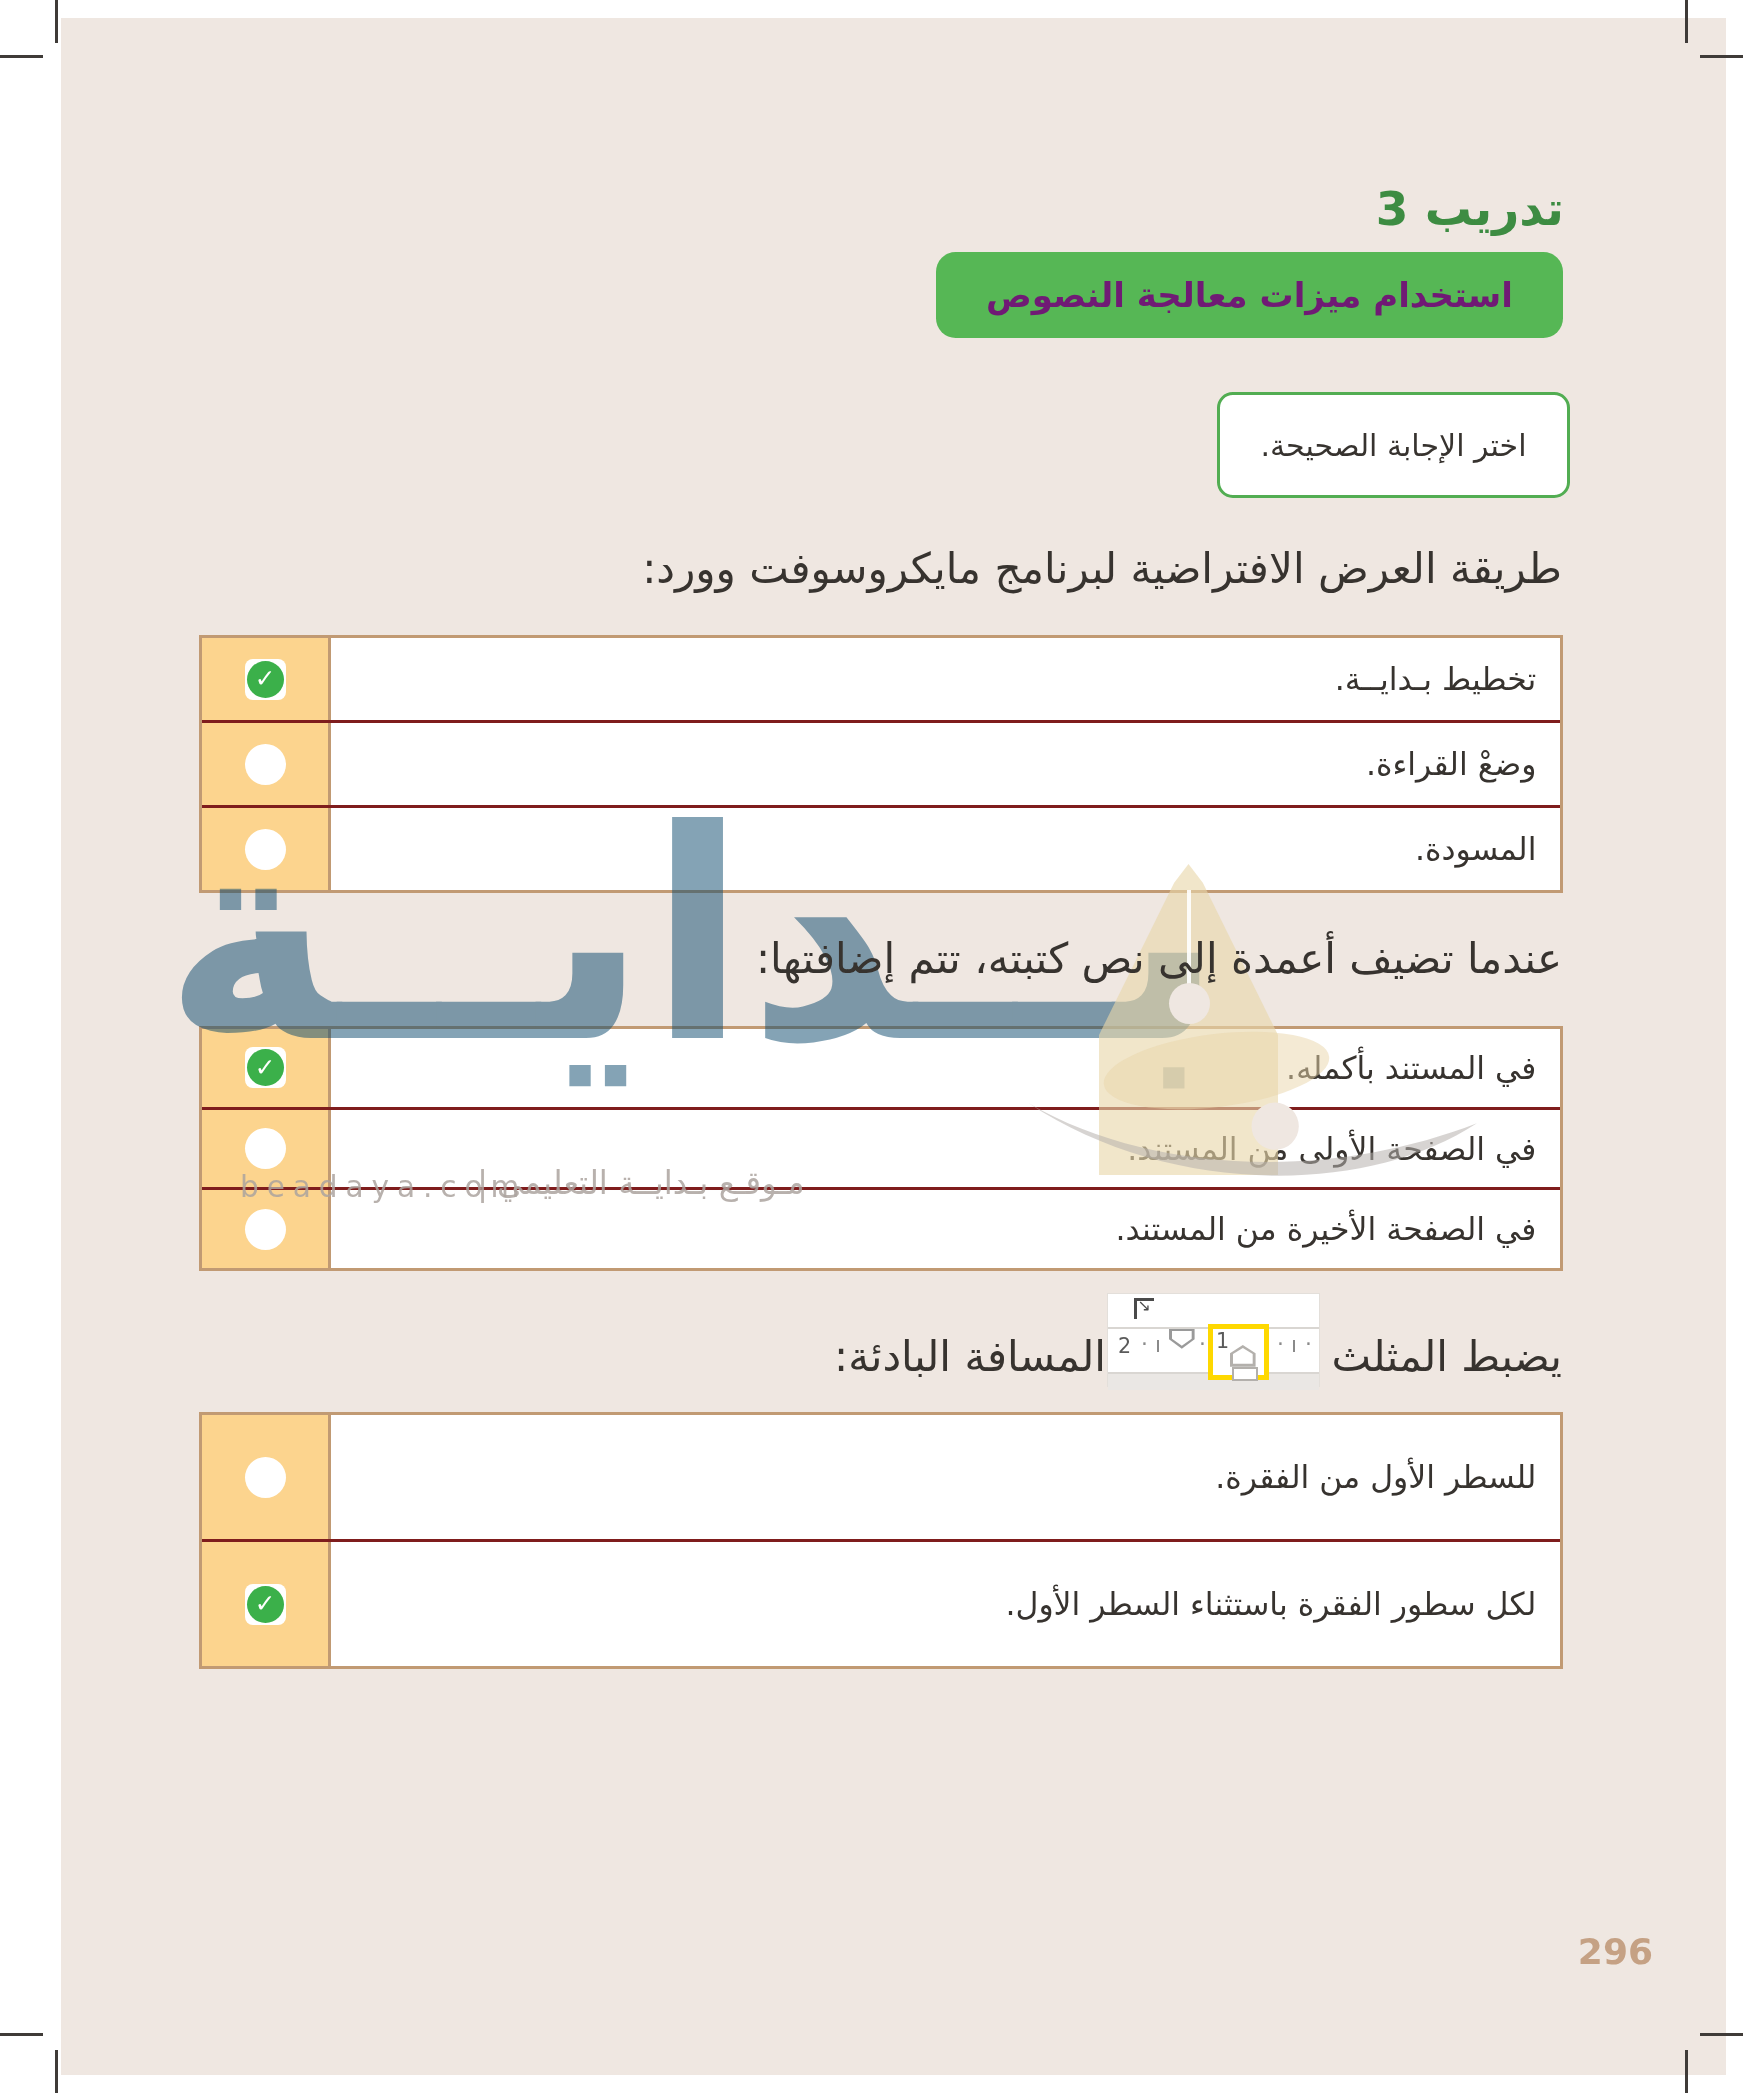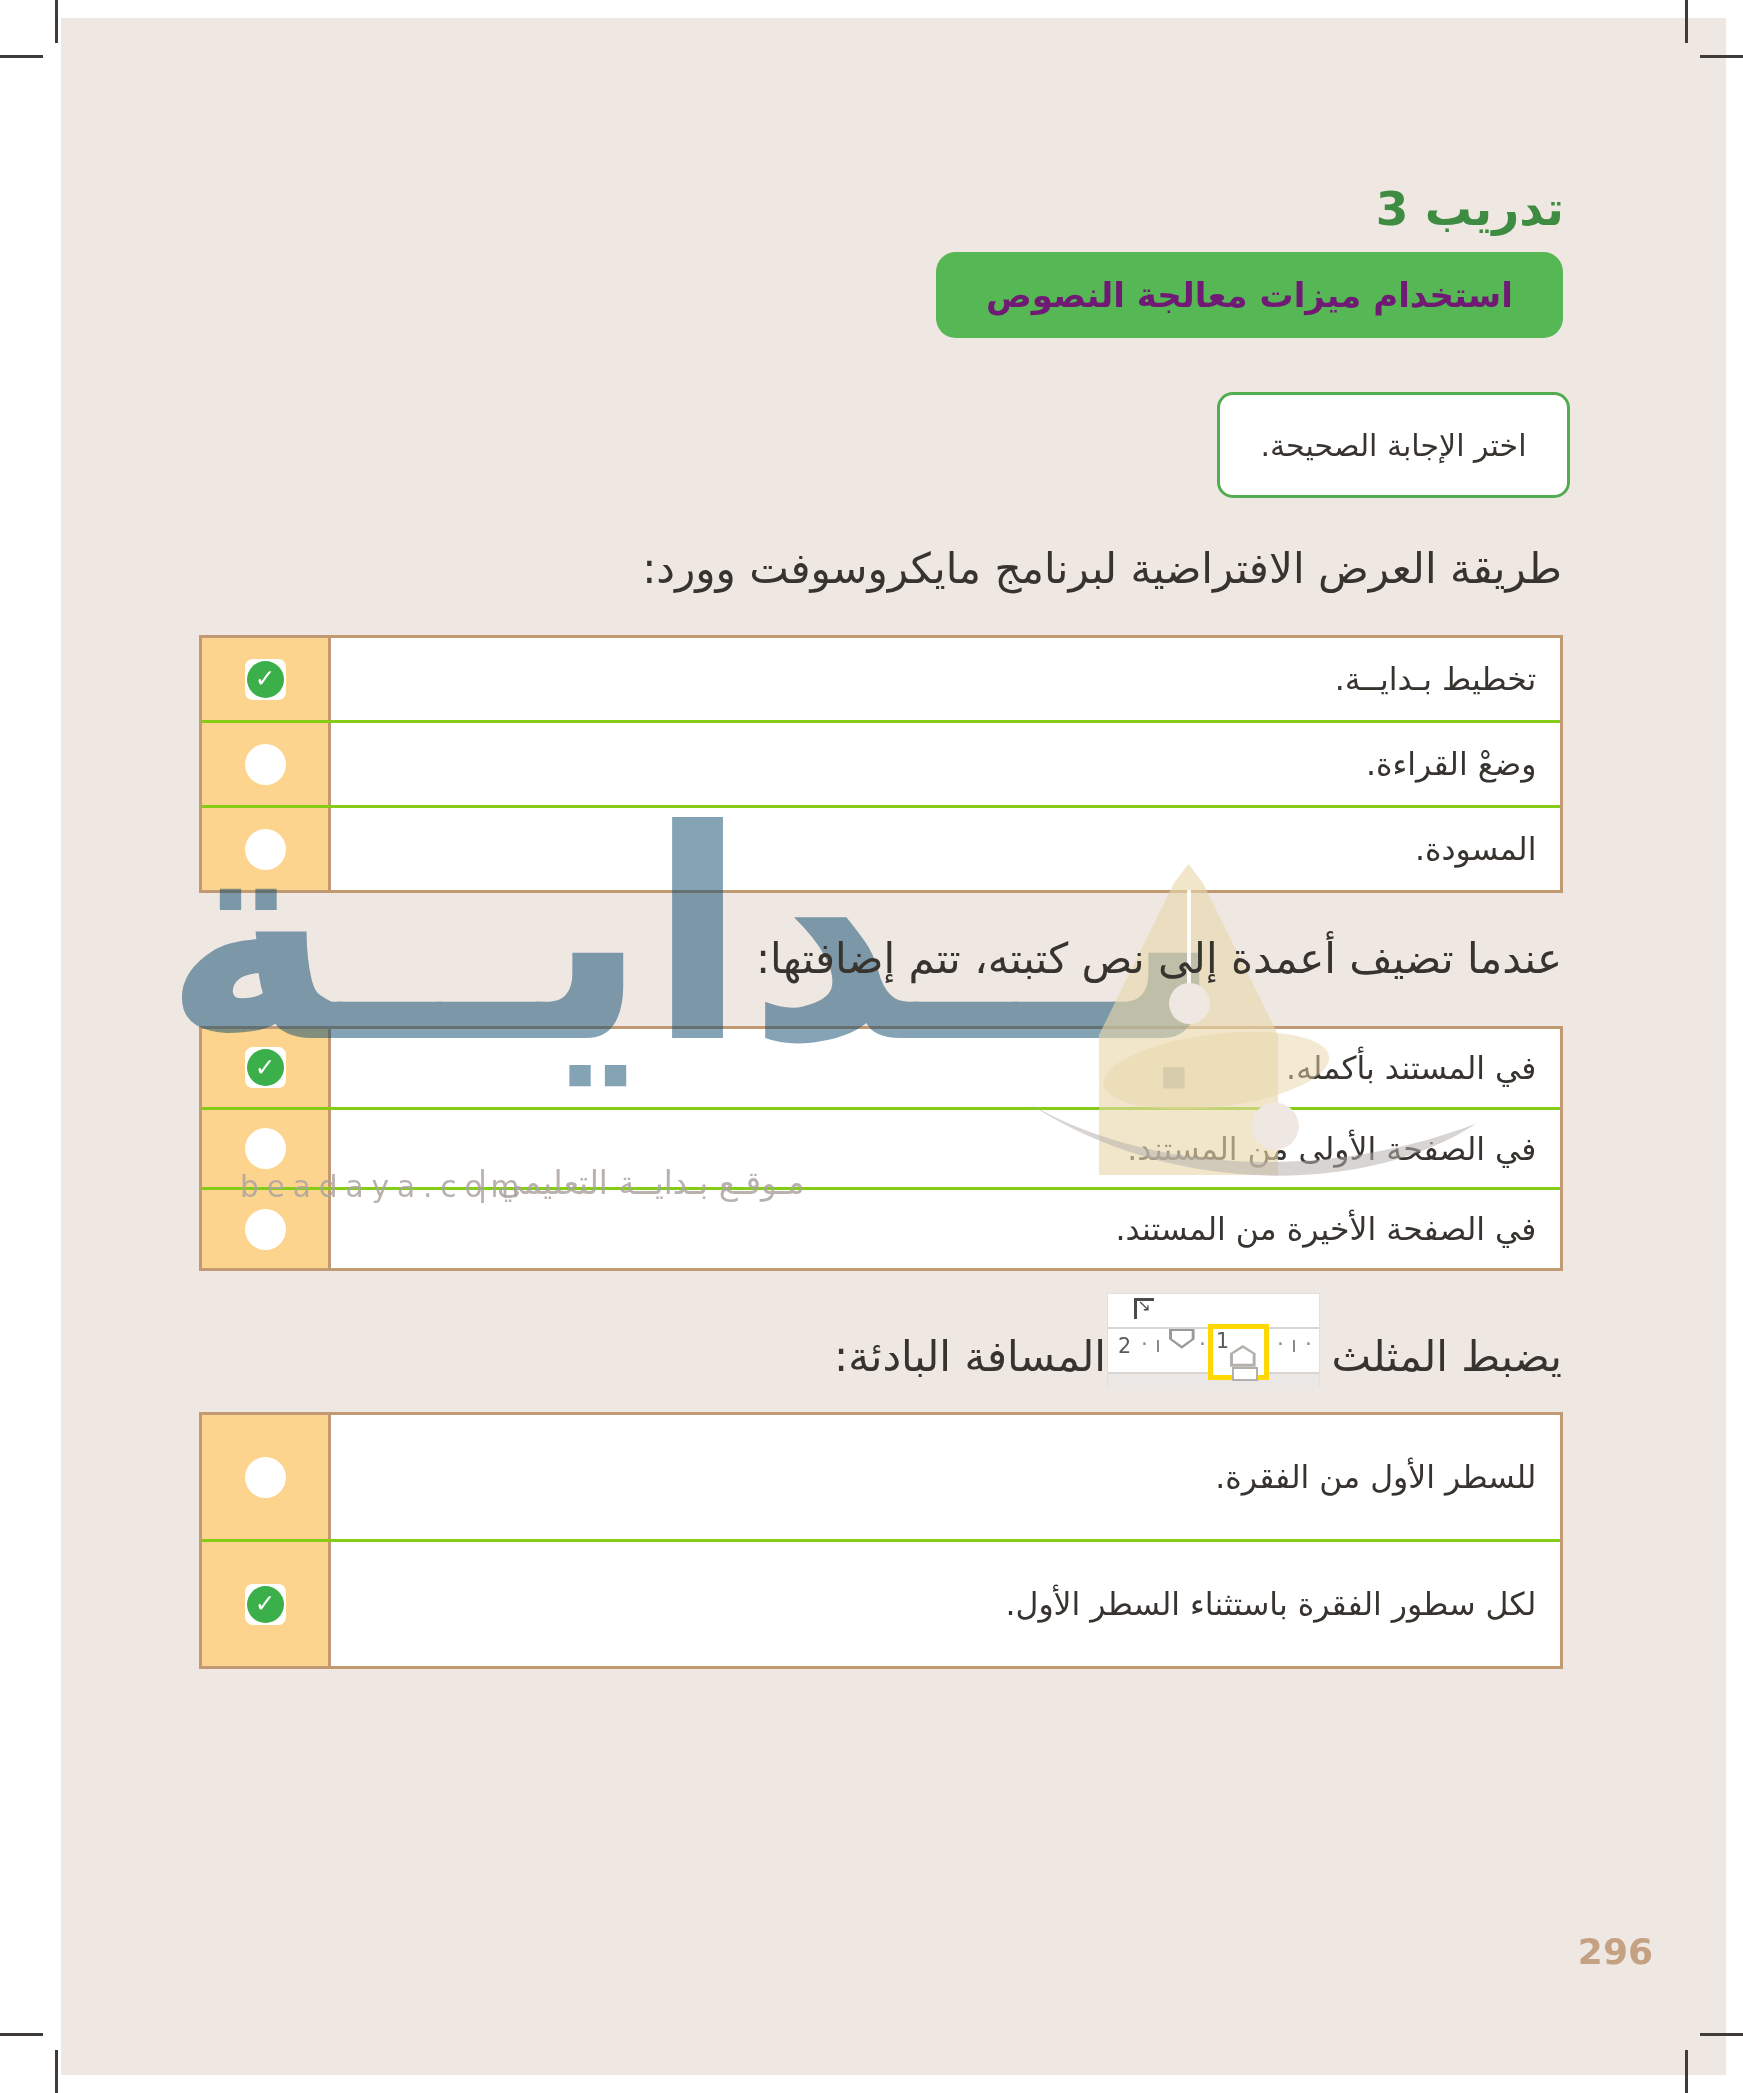--- a/index.html
+++ b/index.html
@@ -17,21 +17,21 @@
           display:flex;align-items:center;justify-content:center;z-index:6;}
   .banner-label{color:#701a75;font-size:34px;font-weight:bold;direction:rtl;}
   .instr-box{left:1217px;top:392px;width:347px;height:100px;background:#ffffff;border:3.9px solid #52ad52;
              border-radius:15.8px;display:flex;align-items:center;justify-content:center;z-index:6;}
   .instr-label{font-size:30px;color:#37332f;direction:rtl;}
   
   .q-text{font-size:42px;color:#37332f;direction:rtl;z-index:6;}
   
   .answers{left:199px;width:1364px;border:3px solid #c19a73;box-sizing:border-box;
            display:flex;flex-direction:column;z-index:1;}
-  .row{flex:1;display:flex;border-top:3px solid #84cc16;min-height:0;}
+  .row{flex:1;display:flex;border-top:3px solid #7f1d1d;min-height:0;}
   .row:first-child{border-top:none;}
   .cell-check{width:126px;background:#fcd48e;border-right:3px solid #c19a73;
               display:flex;align-items:center;justify-content:center;}
   .cell-answer{flex:1;background:#ffffff;display:flex;align-items:center;justify-content:flex-end;
                padding-right:23.6px;box-sizing:border-box;}
   .answer-label{font-size:31.5px;color:#37332f;direction:rtl;position:relative;z-index:7;}
   .check-wrap{width:41px;height:41px;background:#ffffff;border-radius:7.9px;display:flex;
               align-items:center;justify-content:center;position:relative;z-index:7;}
   .check-circle{width:37px;height:37px;background:#3bb04a;border-radius:50%;display:flex;
                 align-items:center;justify-content:center;}

